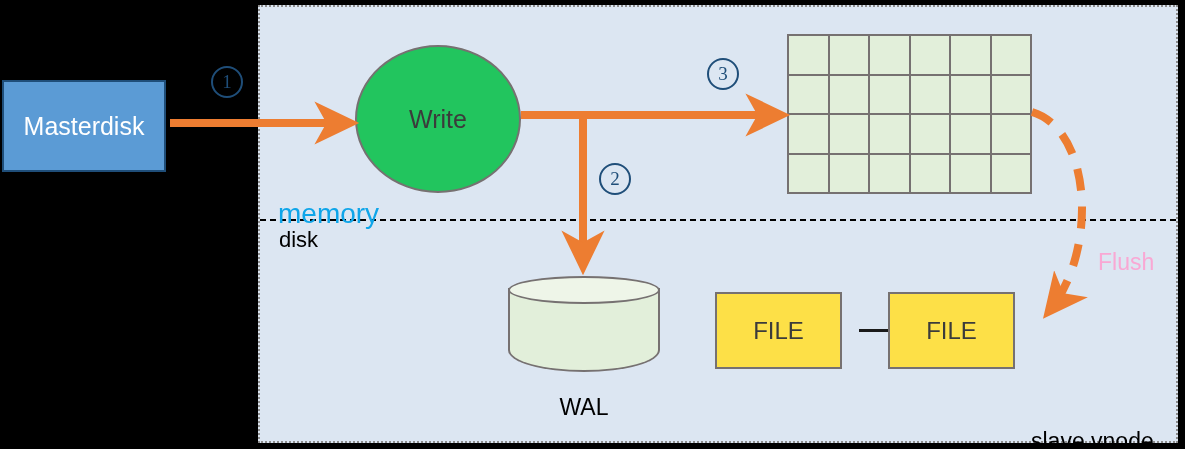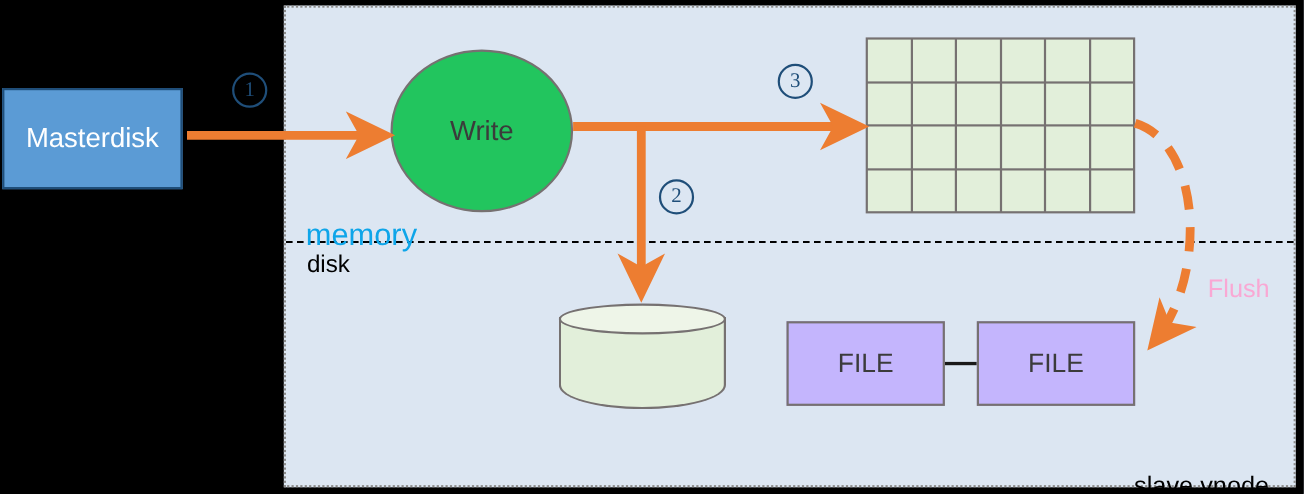--- a/index.html
+++ b/index.html
@@ -163,23 +163,23 @@
     left: 508px;
     top: 394px;
     width: 152px;
     text-align: center;
     font-size: 23px;
     color: #000000;
   }
   
   .file-box {
     position: absolute;
-    width: 144px;
+    width: 127px;
     height: 77px;
-    background: #c4b5fd;
+    background: #fde047;
     border: 2px solid #767171;
     box-sizing: border-box;
     display: flex;
     align-items: center;
     justify-content: center;
     font-size: 24px;
     color: #3b3b3b;
   }
   #file-box-1 { left: 715px; top: 292px; }
   #file-box-2 { left: 888px; top: 292px; }
@@ -253,20 +253,21 @@
   </div>
 
   <div class="write-ellipse">
     <span>Write</span>
   </div>
 
   <div class="wal">
     <div class="wal-body"></div>
     <div class="wal-top"></div>
   </div>
+  <div class="lbl-wal">WAL</div>
 
   <div class="file-link"></div>
   <div class="file-box" id="file-box-1">
     <span>FILE</span>
   </div>
   <div class="file-box" id="file-box-2">
     <span>FILE</span>
   </div>
 
   <svg class="arrows" viewBox="0 0 1185 449" xmlns="http://www.w3.org/2000/svg">

